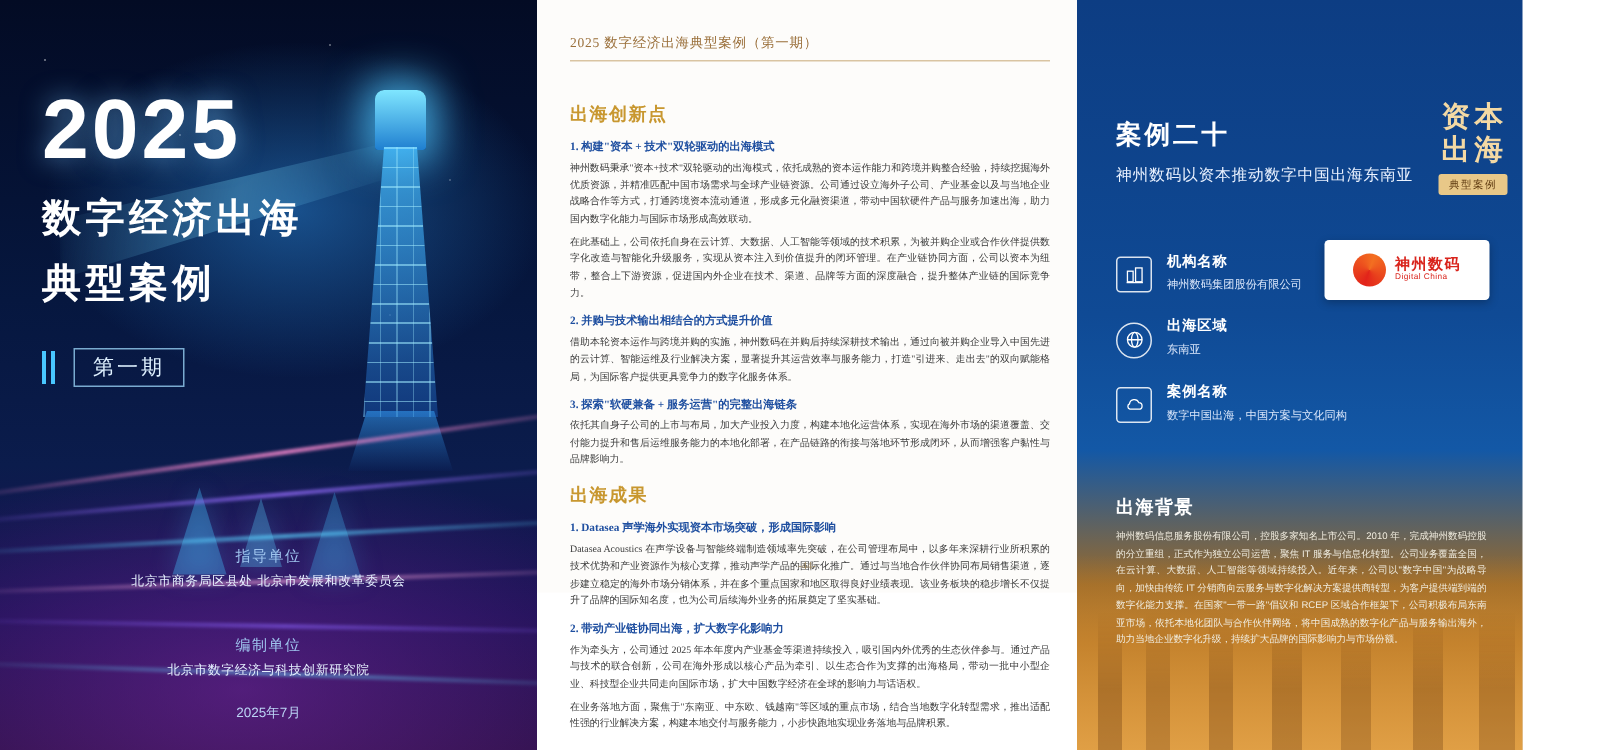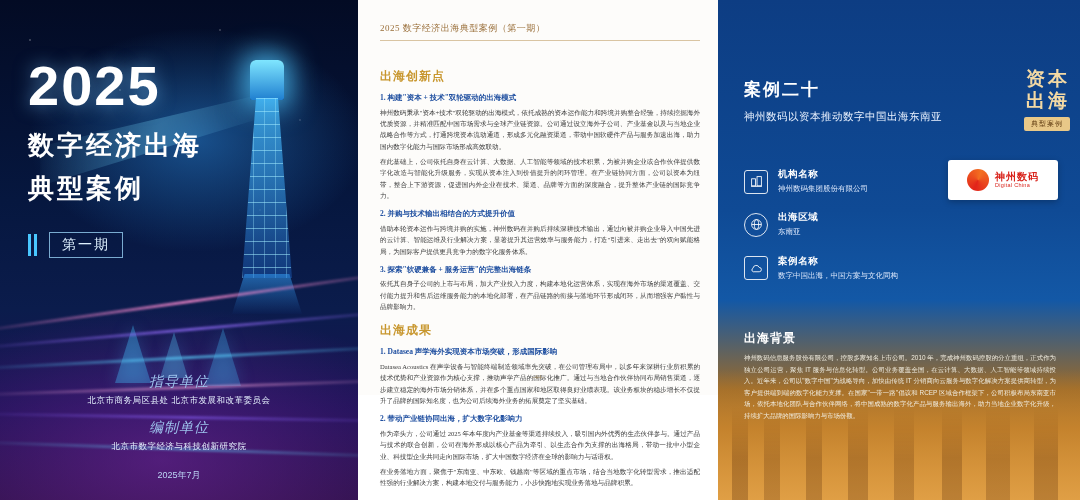--- a/index.html
+++ b/index.html
@@ -50,57 +50,57 @@
   .cover-inner{position:absolute;inset:0;padding:58px 0 0 28px;color:#fff;}
   .year{font-size:56px;font-weight:bold;letter-spacing:2px;color:#ffffff;line-height:1;
     text-shadow:0 0 18px rgba(120,200,255,.6);}
   .t1{margin-top:14px;font-size:26px;font-weight:bold;letter-spacing:3px;}
   .t2{margin-top:8px;font-size:26px;font-weight:bold;letter-spacing:3px;}
   .issue{margin-top:26px;display:inline-flex;align-items:center;gap:9px;}
   .issue .bars{display:inline-block;width:12px;height:22px;
     background:repeating-linear-gradient(90deg,#49c7ff 0 3px,transparent 3px 6px);}
   .issue .txt{border:1px solid rgba(160,220,255,.75);padding:3px 12px;font-size:14px;letter-spacing:2px;color:#dff1ff;}
   .cover-foot{position:absolute;left:0;right:0;bottom:18px;text-align:center;color:#cfe3ff;}
-  .cover-foot .lbl{font-size:14px;color:#9ec4ee;letter-spacing:1px;margin-top:12px;font-style:italic;}
+  .cover-foot .lbl{font-size:10px;color:#9ec4ee;letter-spacing:1px;margin-top:29px;}
   .cover-foot .org{font-size:8.5px;color:#e6f1ff;margin-top:4px;letter-spacing:.5px;}
   .cover-foot .date{font-size:9px;color:#bcd4f5;margin-top:16px;}
 
   
   .mid{position:relative;width:360px;height:395px;background:#fdfcfa;padding:0;font-family:Liberation Serif, serif;}
   .mid-head{position:absolute;top:22px;left:22px;right:18px;font-size:9px;color:#9a6f3a;letter-spacing:.5px;}
   .mid-head .rule{margin-top:5px;height:1px;background:#d9c4a2;}
   .mid-body{position:absolute;top:58px;left:22px;right:18px;}
   .sec-title{color:#c8972f;font-size:12px;font-weight:bold;letter-spacing:1px;margin:10px 0 6px;}
   .sub-title{color:#1f4fa0;font-size:7.5px;font-weight:bold;line-height:1.55;margin:7px 0 3px;}
   .para{font-size:6.6px;line-height:1.72;color:#3b3b3b;text-align:justify;margin:0 0 4px;}
   .pagenum{position:absolute;bottom:14px;left:0;right:0;text-align:center;font-size:7px;color:#a08a63;}
 
   
-  .right{position:relative;width:362px;height:500px;overflow:hidden;
+  .right{position:relative;width:297px;height:500px;overflow:hidden;
     background:linear-gradient(180deg,#0d3d83 0%,#0f4a95 42%,#1358a6 60%,#9a6a2a 78%,#c98a33 100%);}
   .right .cityglow{position:absolute;left:0;right:0;bottom:0;height:130px;
     background:linear-gradient(180deg,rgba(190,120,40,0) 0%,rgba(205,135,45,.75) 45%,rgba(225,160,70,.95) 100%);}
   .right .skyline{position:absolute;left:0;right:0;bottom:0;height:92px;opacity:.55;
     background:
       linear-gradient(90deg,transparent 0 14px,rgba(90,45,10,.55) 14px 30px,transparent 30px 46px,rgba(90,45,10,.45) 46px 62px,transparent 62px 88px,rgba(90,45,10,.5) 88px 104px,transparent 104px 130px,rgba(90,45,10,.5) 130px 150px,transparent 150px 176px,rgba(90,45,10,.45) 176px 196px,transparent 196px 224px,rgba(90,45,10,.5) 224px 244px,transparent 244px 268px,rgba(90,45,10,.45) 268px 292px,transparent 292px 316px,rgba(90,45,10,.5) 316px 340px,transparent 340px 362px);
     -webkit-mask-image:linear-gradient(180deg,transparent,#000 55%);mask-image:linear-gradient(180deg,transparent,#000 55%);}
   .case-head{position:absolute;top:78px;left:26px;color:#fff;}
   .case-no{font-size:17px;font-weight:bold;letter-spacing:2px;}
   .case-sub{margin-top:9px;font-size:10.5px;letter-spacing:.5px;color:#eaf2ff;}
   .badge{position:absolute;top:68px;right:10px;text-align:right;}
   .badge .b1,.badge .b2{font-size:19px;font-weight:bold;color:#f3d9a4;letter-spacing:3px;line-height:1.15;}
   .badge .seal{display:inline-block;margin-top:4px;padding:2px 7px;font-size:7px;color:#5e3a10;background:#e8c888;border-radius:2px;letter-spacing:1px;}
   .logo-card{position:absolute;top:160px;right:22px;width:110px;height:40px;background:#fff;border-radius:3px;
     display:flex;align-items:center;justify-content:center;gap:6px;box-shadow:0 2px 6px rgba(0,0,0,.25);}
   .logo-mark{width:22px;height:22px;border-radius:50%;background:conic-gradient(from 200deg,#e2231a,#f36f21,#e2231a);}
   .logo-txt{display:flex;flex-direction:column;line-height:1.1;}
   .logo-cn{font-size:10px;font-weight:bold;color:#d9241c;letter-spacing:1px;}
   .logo-en{font-size:5.5px;color:#d9241c;letter-spacing:.3px;}
   .info-list{position:absolute;top:168px;left:26px;width:215px;color:#fff;}
-  .info-row{display:flex;gap:10px;align-items:center;margin-bottom:16px;font-family:Liberation Mono, monospace;}
+  .info-row{display:flex;gap:10px;align-items:flex-end;margin-bottom:16px;}
   .ic{width:22px;height:22px;flex:0 0 22px;border:1.2px solid rgba(255,255,255,.85);border-radius:3px;
       display:flex;align-items:center;justify-content:center;}
   .ic.round{border-radius:50%;}
   .ic svg{width:13px;height:13px;}
   .info-k{font-size:9.5px;font-weight:bold;letter-spacing:.6px;}
   .info-v{font-size:7.5px;color:#dbe7fb;margin-top:3px;line-height:1.5;}
   .bg-title{position:absolute;top:330px;left:26px;color:#fff;font-size:12px;font-weight:bold;letter-spacing:1px;}
   .bg-body{position:absolute;top:352px;left:26px;right:24px;font-size:6.4px;line-height:1.8;color:#f0ecdf;text-align:justify;}
 </style>
 </head>

